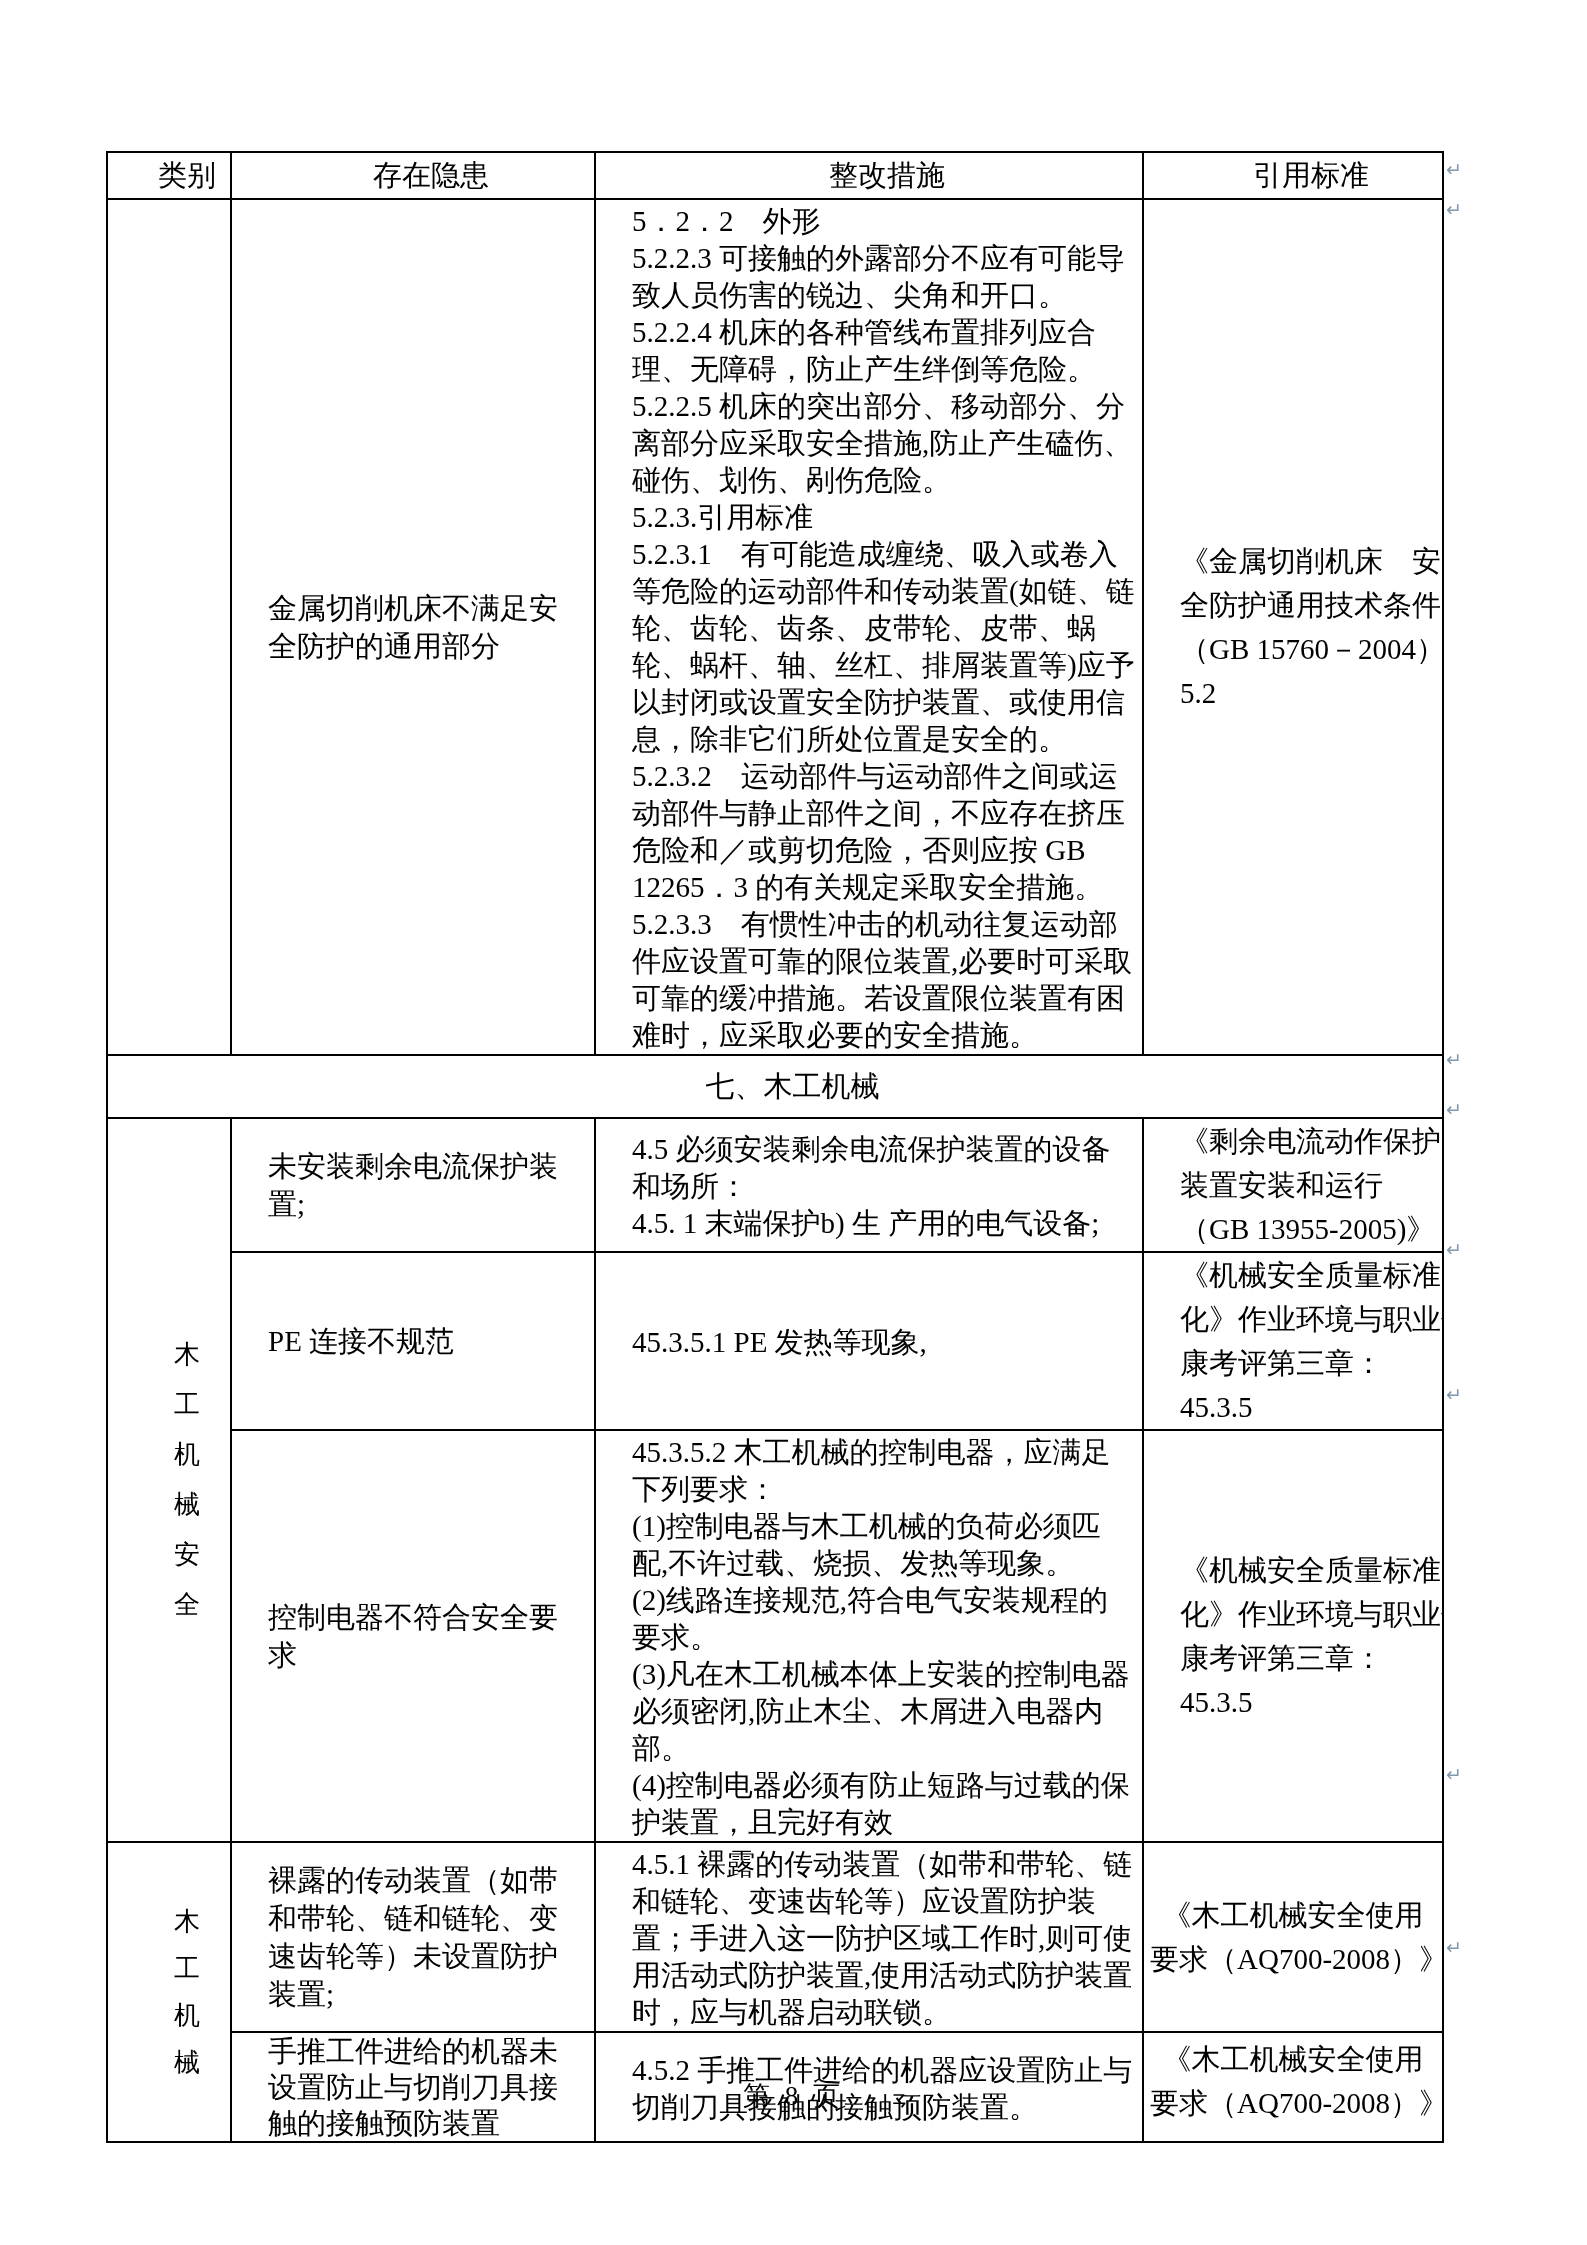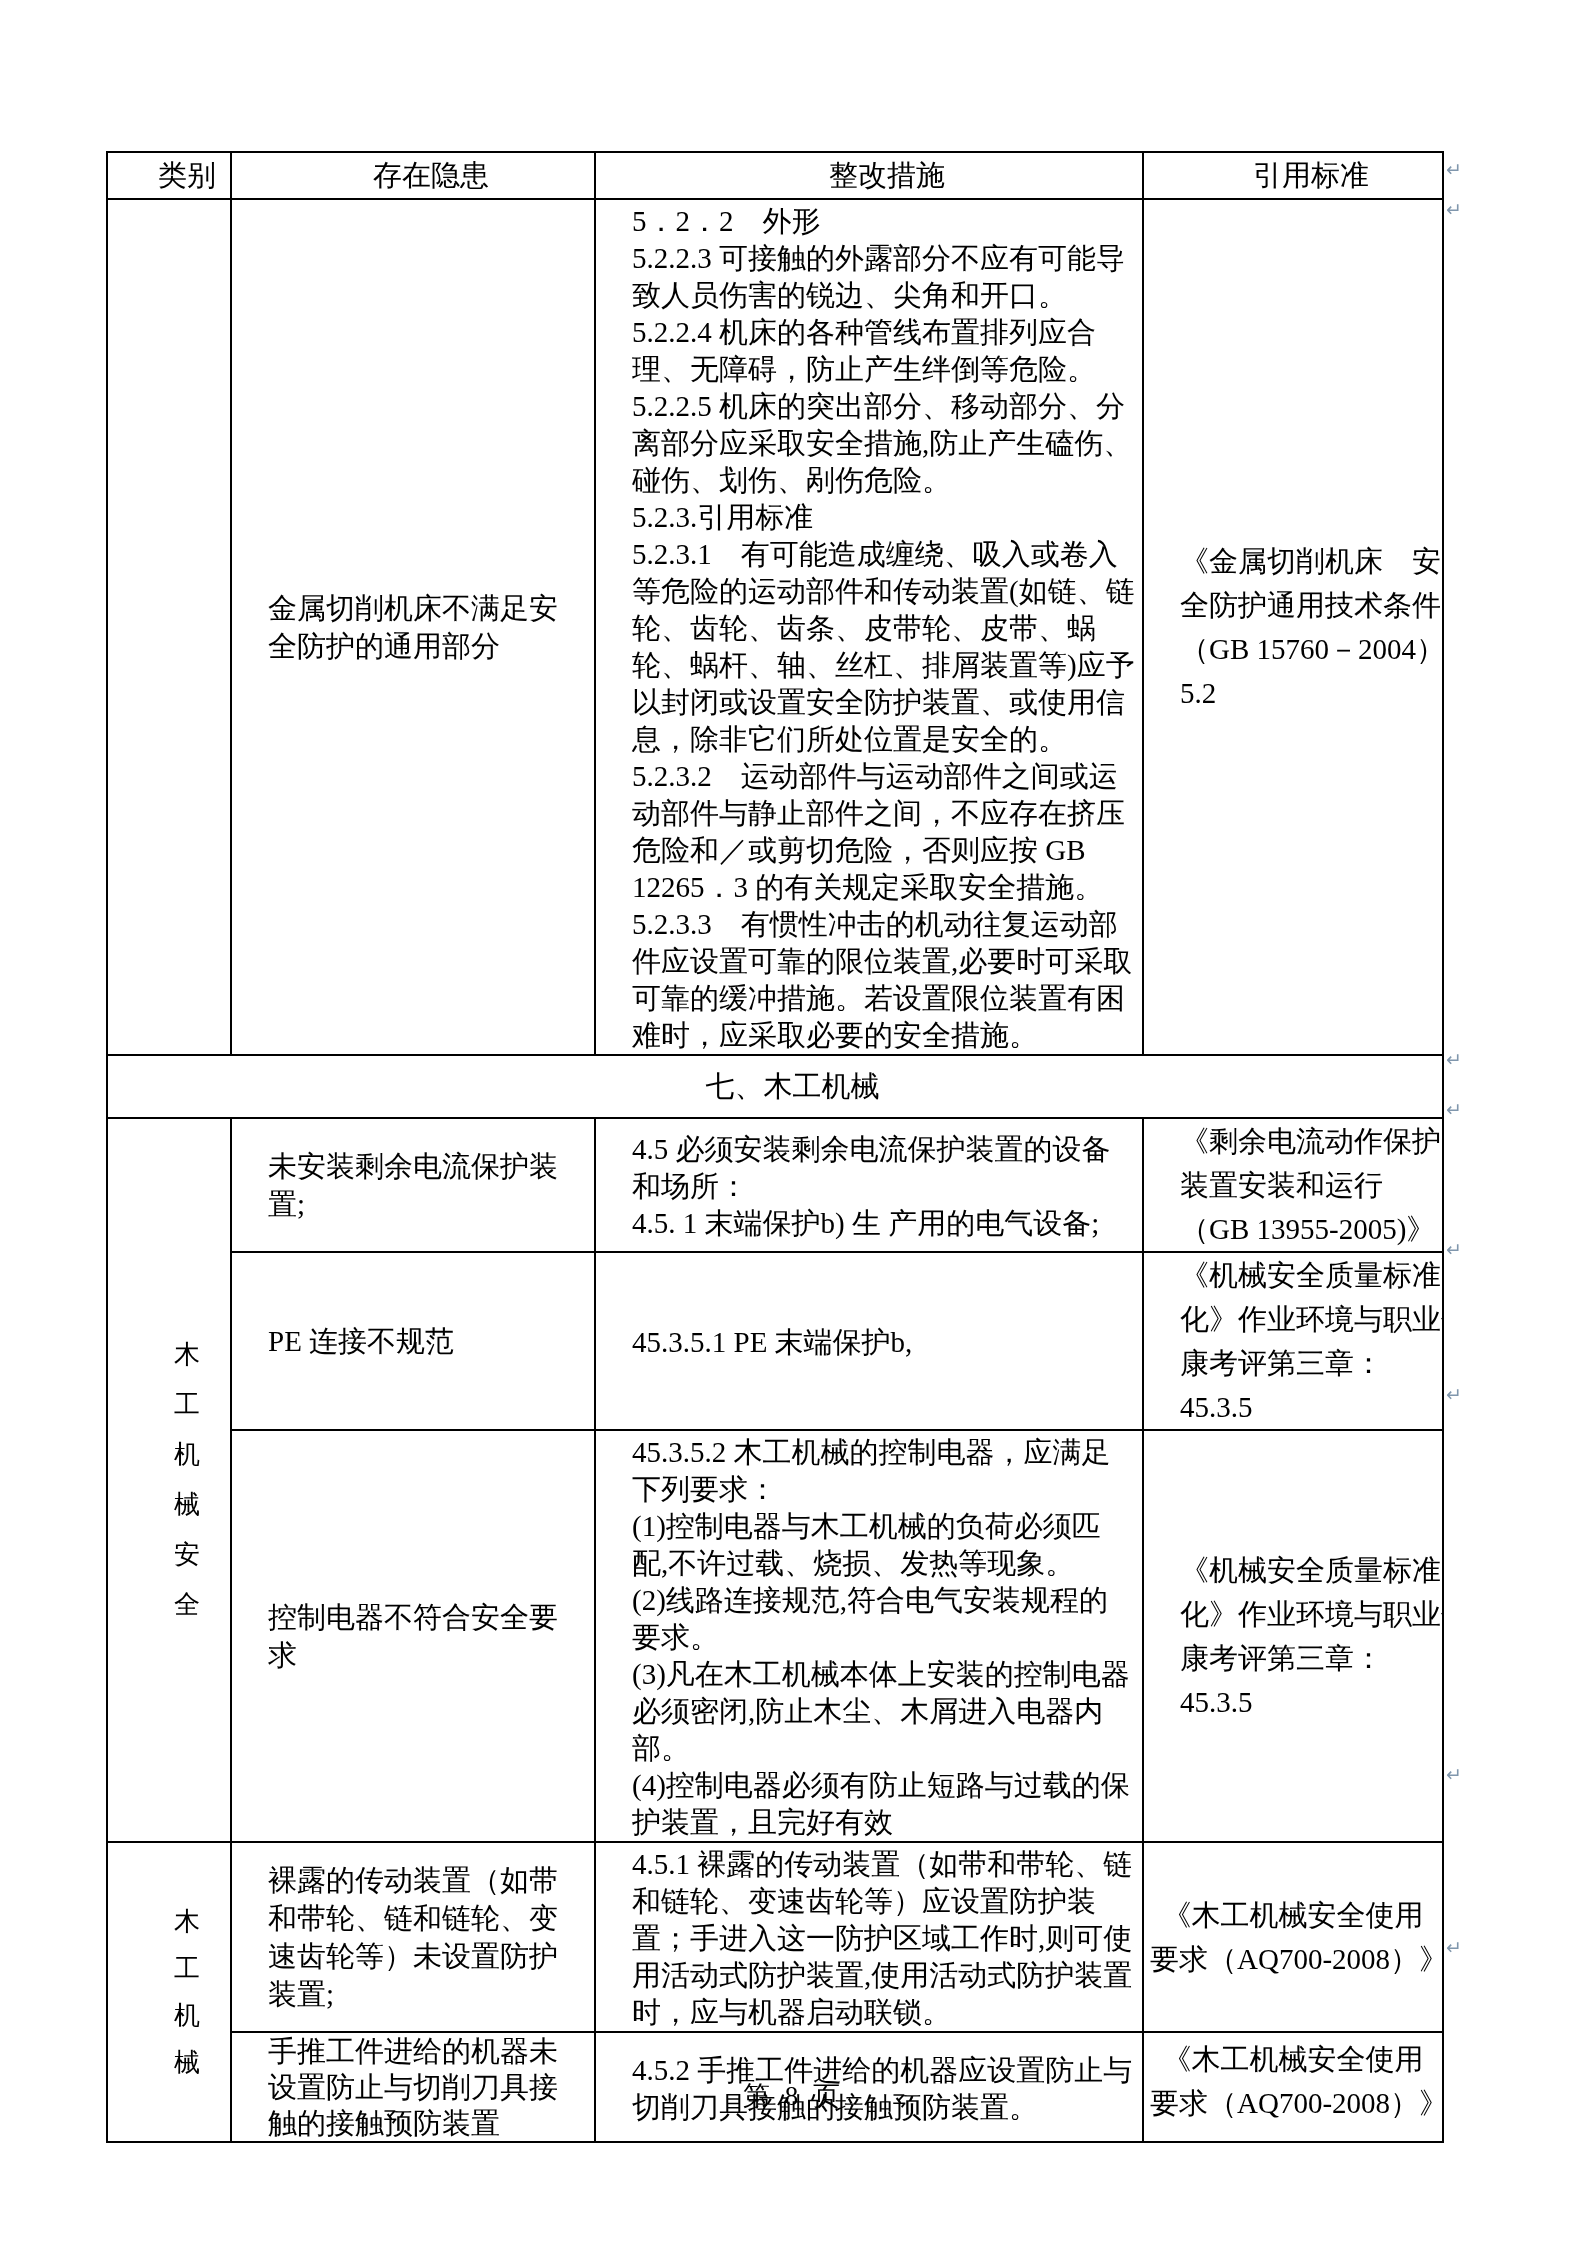--- a/index.html
+++ b/index.html
@@ -136,21 +136,21 @@
       <td class="standard">
         <div>《剩余电流动作保护</div>
         <div>装置安装和运行</div>
         <div>（GB 13955-2005)》</div>
       </td>
     </tr>
 
     <tr style="height:160px">
       <td class="hazard">PE 连接不规范</td>
       <td class="measures vmid">
-        <p>45.3.5.1 PE 末端保护b,</p>
+        <p>45.3.5.1 PE 发热等现象,</p>
       </td>
       <td class="standard">
         <div>《机械安全质量标准</div>
         <div>化》作业环境与职业健</div>
         <div>康考评第三章：</div>
         <div>45.3.5</div>
       </td>
     </tr>
 
     <tr style="height:364px">

